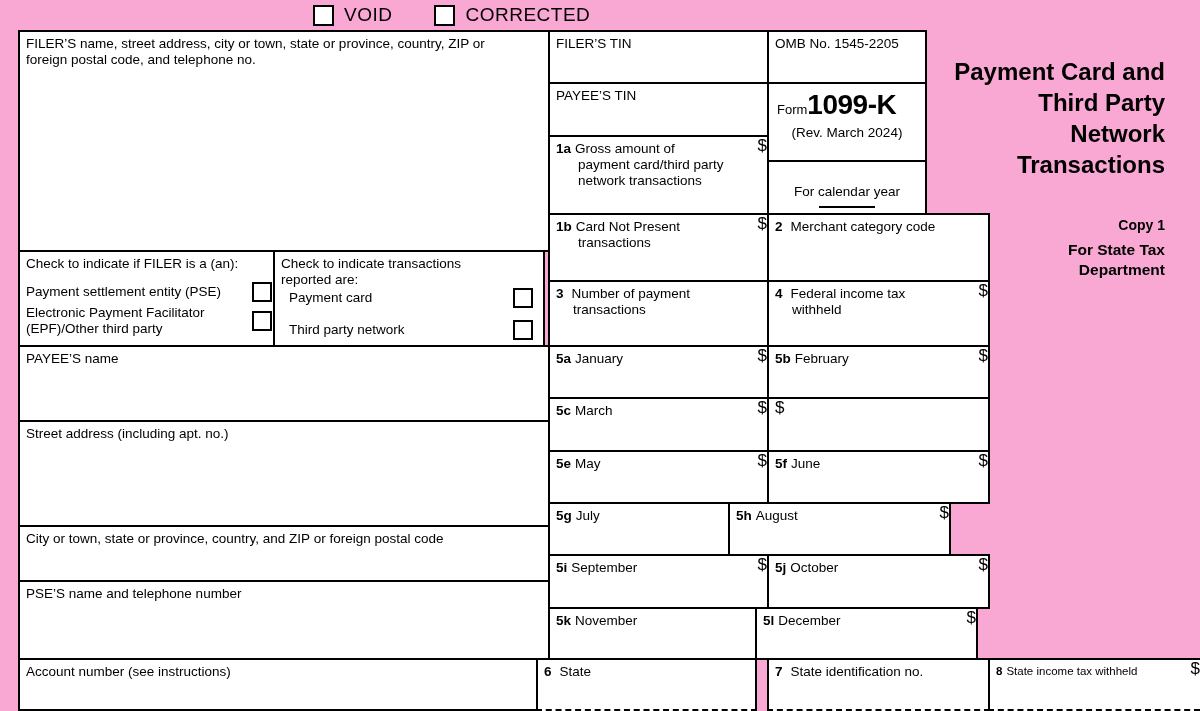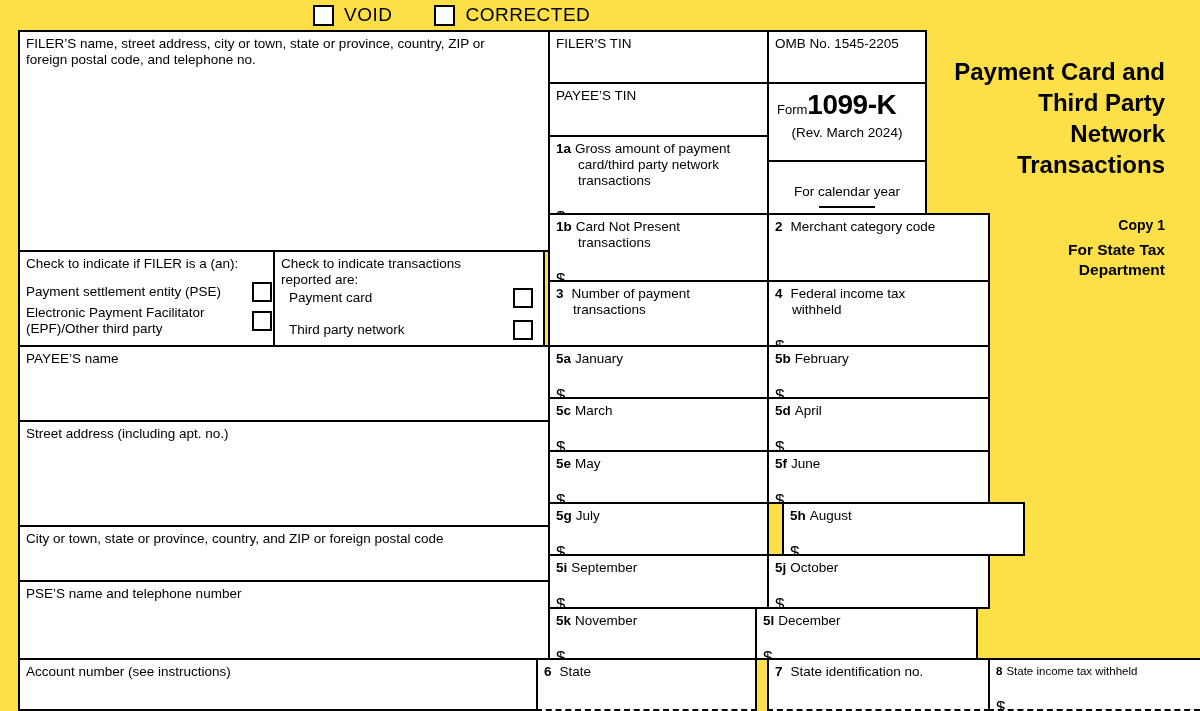--- a/index.html
+++ b/index.html
@@ -1,28 +1,28 @@
 <!DOCTYPE html>
 <html><head>
 <meta charset="utf-8">
 <style>
   * { margin:0; padding:0; box-sizing:border-box; }
   html,body { background:#ffffff; }
   #form-page {
     position:relative; width:1200px; height:711px; overflow:hidden;
-    background:#fde047; color:#000;
+    background:#f9a8d4; color:#000;
     font-family:"Liberation Sans","DejaVu Sans",sans-serif;
   }
   .cell {
     position:absolute; border:2px solid #000; background:#fff;
     font-size:13.5px; line-height:1.18; overflow:hidden;
   }
   .noright { border-right:none; }
   .dash-b { border-bottom-style:dashed; }
-  .money { display:flex; flex-direction:column; justify-content:space-between;gap:20px; }
+  .money { display:flex; flex-direction:row; justify-content:space-between;gap:20px; }
   .lbl { padding:4px 5px 0 6px; }
   .hang  { padding-left:28px; text-indent:-22px; }
   .hang1 { padding-left:23px; text-indent:-17px; }
   .num  { font-weight:700; margin-right:4px; }
   .numw { font-weight:700; margin-right:8px; }
   .dollar { font-size:17px; line-height:1; padding:0 0 4px 6px; }
   .checkbox { display:inline-block; width:20px; height:20px; border:2px solid #000; background:#fff; flex:none; }
 
   
   #top-bar { position:absolute; left:313px; top:4px; display:flex; align-items:center; }
@@ -199,30 +199,29 @@
     <div class="lbl hang1" style="max-width:155px"><b class="numw">4</b><span>Federal income tax withheld</span></div>
     <div class="dollar">$</div>
   </div>
 
   <div class="cell money" style="left:767px;top:345px;width:223px;height:54px">
     <div class="lbl"><b class="num">5b</b><span>February</span></div>
     <div class="dollar">$</div>
   </div>
 
   <div class="cell money" style="left:767px;top:397px;width:223px;height:55px">
-    <div class="lbl"><b class="num">5d</b><span>April</span></div>
     <div class="dollar">$</div>
   </div>
 
   <div class="cell money" style="left:767px;top:450px;width:223px;height:54px">
     <div class="lbl"><b class="num">5f</b><span>June</span></div>
     <div class="dollar">$</div>
   </div>
 
-  <div class="cell money" style="left:782px;top:502px;width:243px;height:54px">
+  <div class="cell money" style="left:728px;top:502px;width:223px;height:54px">
     <div class="lbl"><b class="num">5h</b><span>August</span></div>
     <div class="dollar">$</div>
   </div>
 
   <div class="cell money" style="left:767px;top:554px;width:223px;height:55px">
     <div class="lbl"><b class="num">5j</b><span>October</span></div>
     <div class="dollar">$</div>
   </div>
 
   <div class="cell money" style="left:755px;top:607px;width:223px;height:53px">

